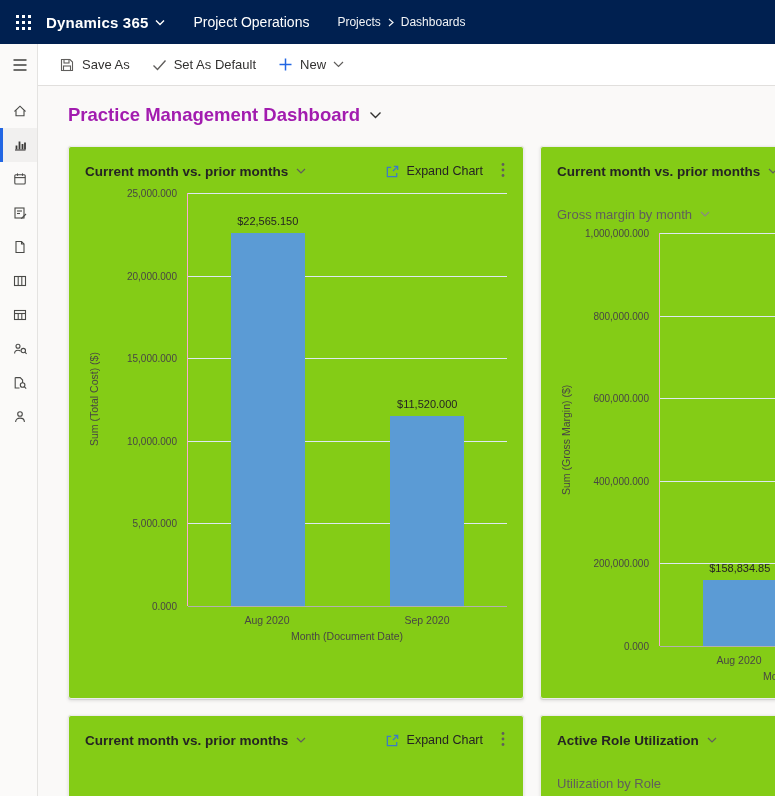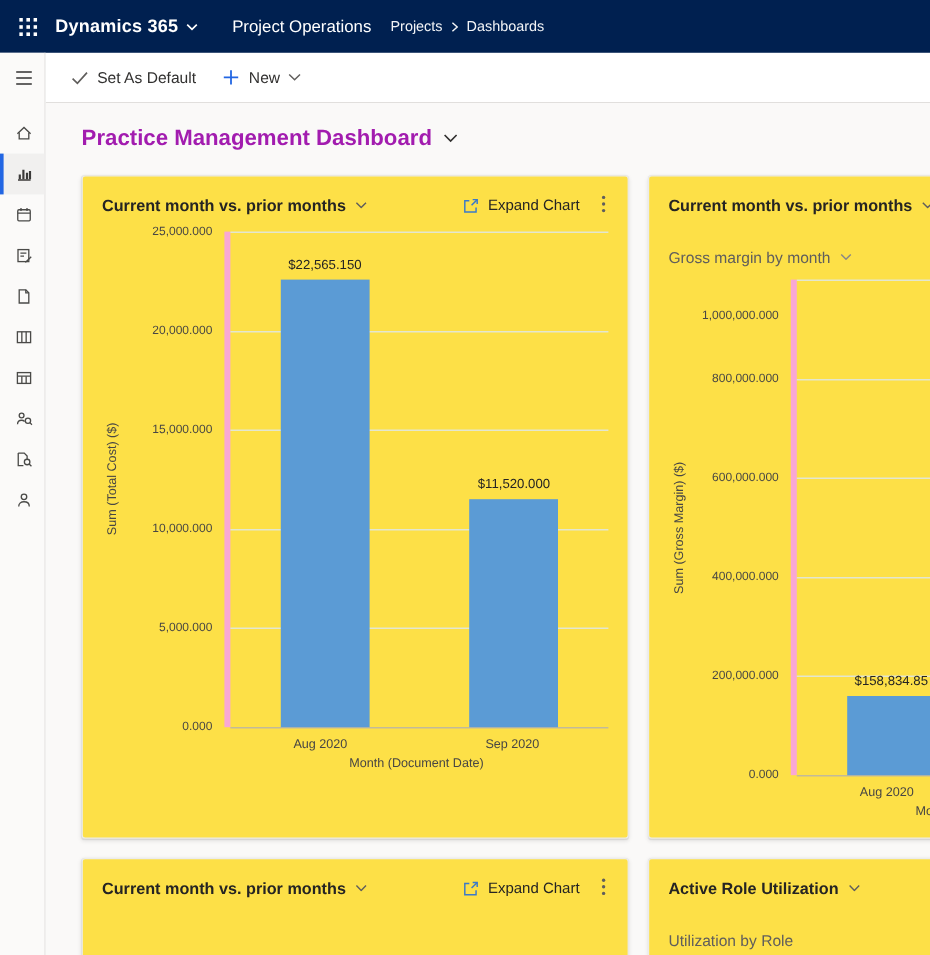--- a/index.html
+++ b/index.html
@@ -12,21 +12,21 @@
   .screen { width: 775px; height: 796px; overflow: hidden; position: relative; background: #fff; }
 
   
   .topnav {
     height: 44px; background: var(--topnav-bg, #002050);
     display: flex; align-items: center; color: #fff;
   }
   .waffle-btn { width: 46px; height: 44px; display: flex; align-items: center; justify-content: center; cursor: pointer; background: none; border: none; }
   .brand-wrap { display: flex; align-items: center; gap: 7px; margin-right: 28px; cursor: pointer; }
   .brand { font-size: 15px; font-weight: bold; letter-spacing: .2px; }
-  .area { font-size: 14px; margin-right: 16px; }
+  .area { font-size: 14px; margin-right: 28px; }
   .breadcrumb { display: flex; align-items: center; gap: 7px; font-size: 12px; opacity: .95; }
   .crumb { cursor: pointer; }
 
   
   .shell { display: flex; height: 752px; }
 
   
   .sidebar {
     width: 38px; background: #fbfaf9; border-right: 1px solid #e4e3e1;
     display: flex; flex-direction: column; align-items: stretch; flex-shrink: 0;
@@ -51,42 +51,42 @@
     font-family: "Liberation Sans", sans-serif; font-size: 13px; color: #323130;
   }
 
   .content { flex: 1; overflow: hidden; background: #faf9f8; padding: 18px 0 0 30px; }
   .page-title-row { display: flex; align-items: center; gap: 9px; margin: 0 0 20px 0; }
   .page-title { font-size: 18.5px; font-weight: 600; color: #a21caf; margin: 0; }
 
   
   .cards { display: grid; grid-template-columns: 456px 456px; gap: 16px; }
   .card {
-    background: #fde047; border: 1px solid #ececeb; border-radius: 3px;
+    background: #84cc16; border: 1px solid #ececeb; border-radius: 3px;
     box-shadow: 0 0.3px 0.9px rgba(0,0,0,.08), 0 1.6px 3.6px rgba(0,0,0,.1);
     min-height: 552px; padding: 12px 16px 14px 16px;
   }
   .card-head { display: flex; align-items: center; justify-content: space-between; height: 24px; }
   .card-title-wrap { display: flex; align-items: center; gap: 8px; }
   .card-title { font-size: 13.5px; font-weight: 600; color: #252423; white-space: nowrap; }
   .card-actions { display: flex; align-items: center; gap: 16px; }
   .expand-btn { display: flex; align-items: center; gap: 7px; background: none; border: none; cursor: pointer; font-family: "Liberation Sans", sans-serif; font-size: 12.5px; color: #252423; padding: 0; white-space: nowrap; }
   .more-btn { background: none; border: none; cursor: pointer; padding: 0 2px; }
   .card-sub { display: flex; align-items: center; gap: 8px; margin-top: 22px; height: 18px; font-size: 13px; color: #605e5c; cursor: pointer; }
 
   
   .chart { display: grid; grid-template-columns: 18px 84px 1fr; grid-template-rows: 413px 22px 16px; margin-top: 10px; }
   .ylabel {
     grid-column: 1; grid-row: 1; writing-mode: vertical-rl; transform: rotate(180deg);
     display: flex; align-items: center; justify-content: center;
     font-size: 10.5px; color: #484644; white-space: nowrap;
   }
   .yticks { grid-column: 2; grid-row: 1; position: relative; }
   .ytick { position: absolute; right: 10px; transform: translateY(-50%); font-size: 10px; color: #484644; white-space: nowrap; }
-  .plot { grid-column: 3; grid-row: 1; position: relative; border-left: 5px solid #f9a8d4; }
+  .plot { grid-column: 3; grid-row: 1; position: relative; border-left: 1px solid #f9a8d4; }
   .gridline { position: absolute; left: 0; right: 0; height: 1px; background: #dde8f2; }
   .gridline.baseline { background: #b3b1af; }
   .bar { position: absolute; bottom: 0; width: 74px; transform: translateX(-50%); background: var(--bar-fill, #5b9bd5); }
   .bar-label { position: absolute; transform: translateX(-50%); font-size: 11px; color: #252423; white-space: nowrap; }
   .xticks { grid-column: 3; grid-row: 2; position: relative; }
   .xtick { position: absolute; top: 8px; transform: translateX(-50%); font-size: 10.5px; color: #484644; white-space: nowrap; }
   .xlabel { grid-column: 3; grid-row: 3; text-align: center; font-size: 10.5px; color: #484644; padding-top: 2px; white-space: nowrap; }
 </style>
 </head>
 <body>
@@ -230,20 +230,30 @@
           <circle cx="8" cy="5" r="2.3"></circle>
           <path d="M3.6 13 C3.6 10.6 5.5 9.1 8 9.1 C10.5 9.1 12.4 10.6 12.4 13"></path>
         </g>
           </svg>
       </button>
     </nav>
 
     <div class="main">
 
       <div class="commandbar">
+        <button class="cmd-btn">
+          <svg width="16" height="16" viewBox="0 0 16 16">
+              <g stroke="#605e5c" stroke-width="1.1" fill="none">
+            <path d="M2.5 2.5 H11 L13.5 5 V13.5 H2.5 Z"></path>
+            <rect x="5" y="2.5" width="5" height="3.5"></rect>
+            <rect x="4.5" y="9" width="7" height="4.5"></rect>
+          </g>
+            </svg>
+          <span>Save As</span>
+        </button>
         <button class="cmd-btn">
           <svg width="15" height="12" viewBox="0 0 15 12">
             <polyline points="1.5,6.5 5.5,10.5 13.5,1.5" fill="none" stroke="#605e5c" stroke-width="1.4"></polyline>
           </svg>
           <span>Set As Default</span>
         </button>
         <button class="cmd-btn">
           <svg width="15" height="15" viewBox="0 0 15 15">
               <g stroke="var(--accent, #2266E3)" stroke-width="1.5" fill="none">
             <line x1="7.5" y1="1.5" x2="7.5" y2="13.5"></line>
@@ -339,21 +349,21 @@
             </div>
             <div class="card-sub">
               <span>Gross margin by month</span>
               <svg width="10" height="6" viewBox="0 0 10 6">
                 <polyline points="1,1 5,5 9,1" fill="none" stroke="#8a8886" stroke-width="1.2"></polyline>
               </svg>
             </div>
             <div class="chart">
               <div class="ylabel">Sum (Gross Margin) ($)</div>
               <div class="yticks">
-                  <div class="ytick" style="top: 0%; margin-top: 30px;">1,000,000.000</div>
+                  <div class="ytick" style="top: 0%;">1,000,000.000</div>
                   <div class="ytick" style="top: 20%;">800,000.000</div>
                   <div class="ytick" style="top: 40%;">600,000.000</div>
                   <div class="ytick" style="top: 60%;">400,000.000</div>
                   <div class="ytick" style="top: 80%;">200,000.000</div>
                   <div class="ytick" style="top: 100%;">0.000</div>
                 </div>
               <div class="plot">
                   <div class="gridline" style="top: 0%;"></div>
                   <div class="gridline" style="top: 20%;"></div>
                   <div class="gridline" style="top: 40%;"></div>

